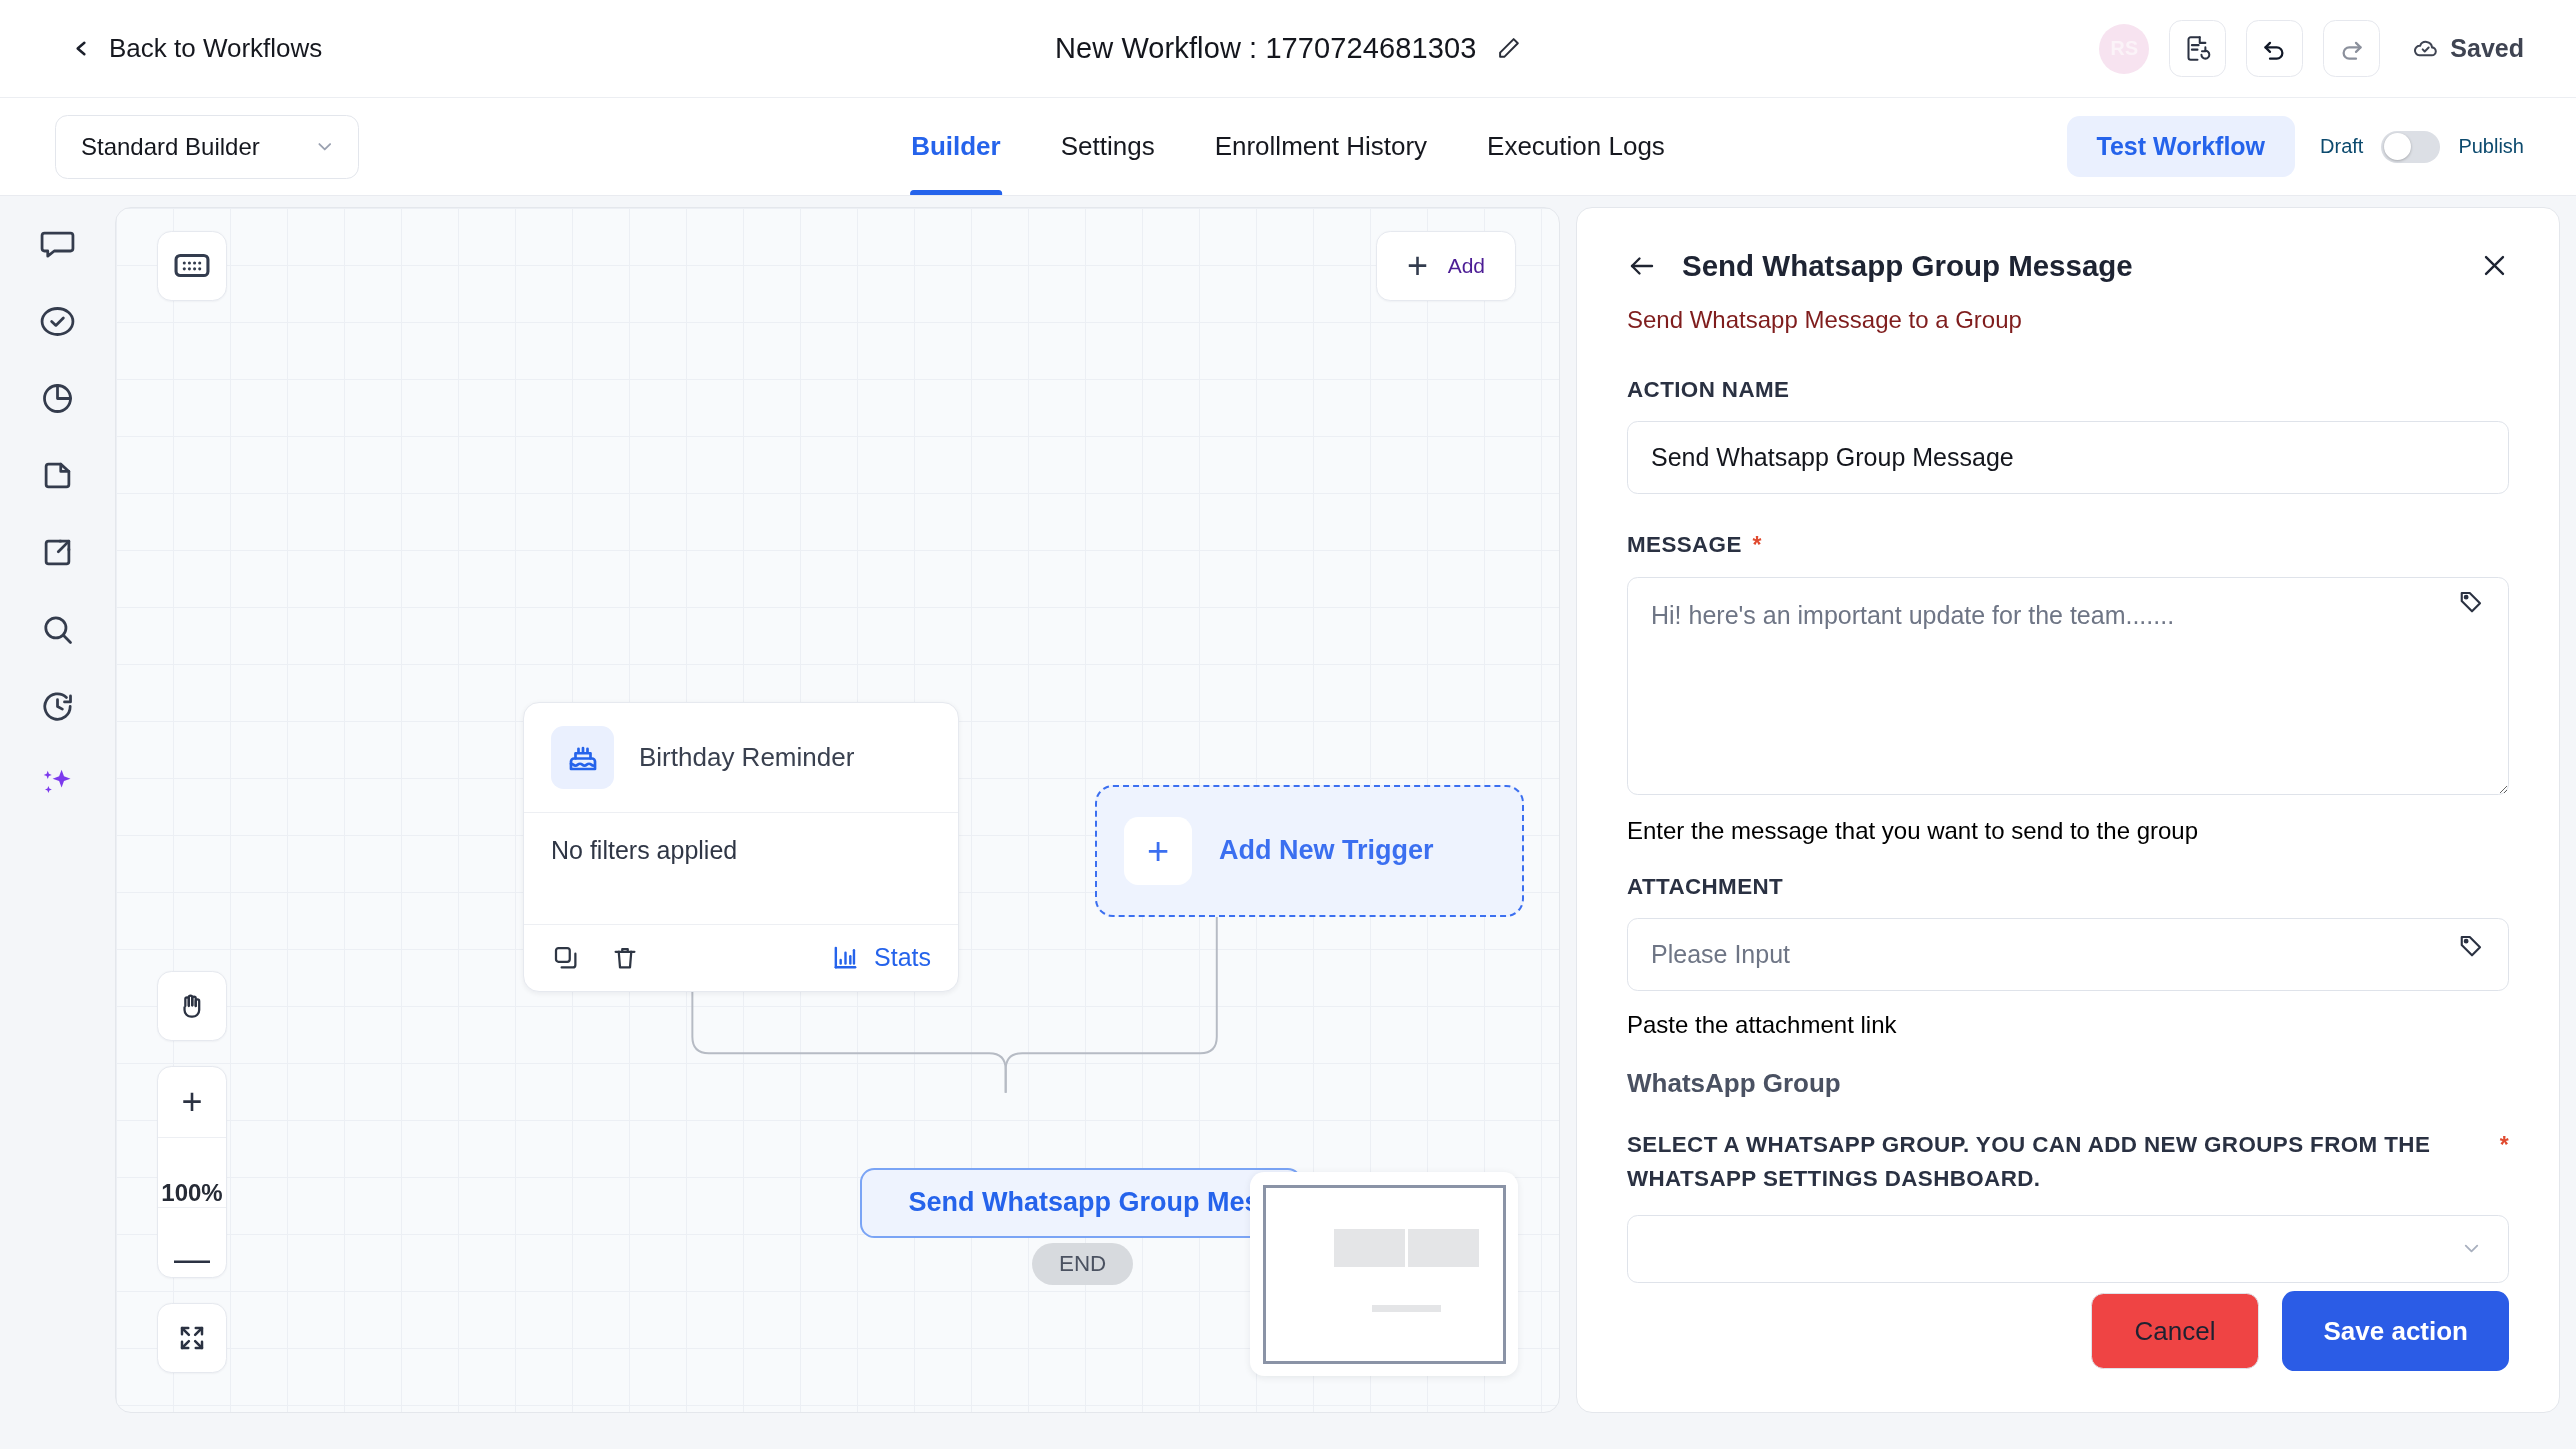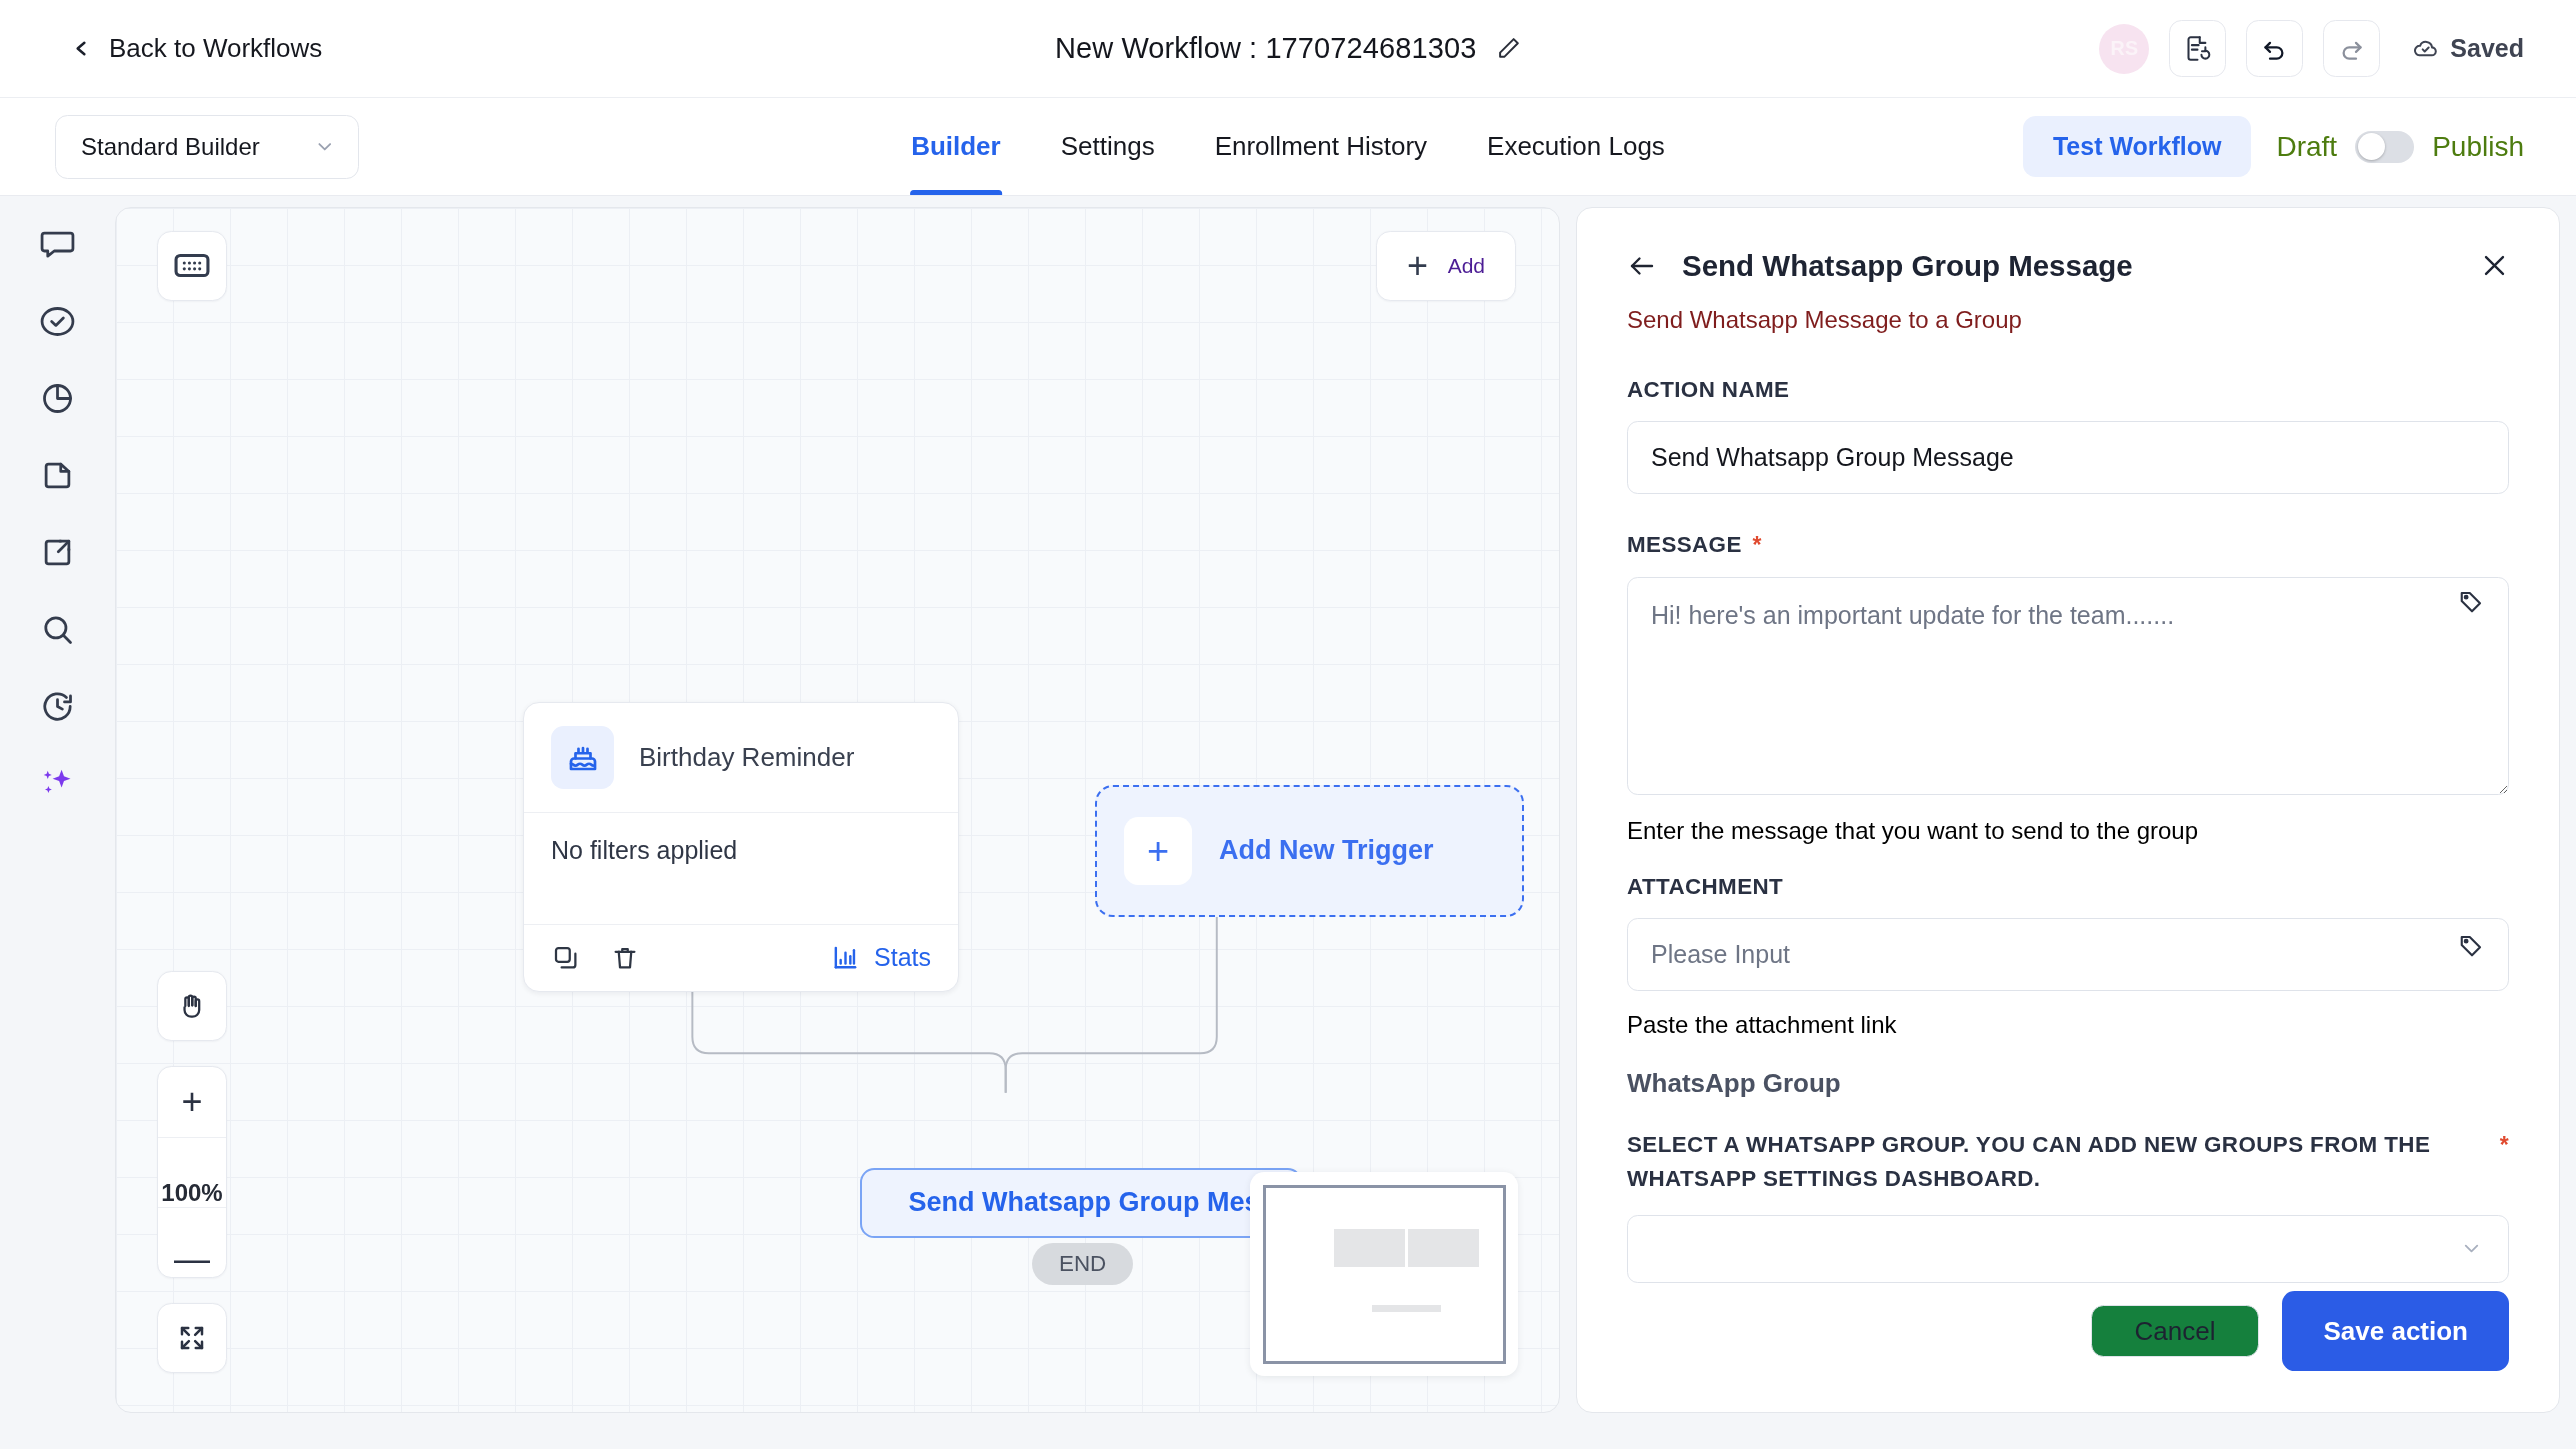--- a/index.html
+++ b/index.html
@@ -96,21 +96,21 @@
     display: flex; align-items: center; gap: 25px;
   }
   .test-workflow-btn {
     background: #eaf0fe; color: #2563eb;
     font-size: 25px; font-weight: 600;
     padding: 16px 30px; border-radius: 12.5px;
     border: none; cursor: pointer;
     font-family: "Liberation Sans", sans-serif;
   }
   .publish-group { display: flex; align-items: center; gap: 18px; }
-  .publish-label { font-size: 28px; color: #4d7c0f; }
+  .publish-label { font-size: 20px; color: #0c4a6e; }
   .toggle {
     width: 59px; height: 32px; border-radius: 16px;
     background: #dcdfe5; position: relative; cursor: pointer;
   }
   .toggle-knob {
     position: absolute; left: 2.7px; top: 2.7px;
     width: 27px; height: 27px; border-radius: 50%;
     background: #fff; box-shadow: 0 0.9px 2.7px rgba(0,0,0,.25);
   }
 
@@ -323,22 +323,22 @@
   .select-box .chev { width: 23px; height: 23px; color: #a9b0bf; }
 
   .gap-32 { height: 29px; }
   .gap-42 { height: 38px; }
 
   .panel-foot {
     padding: 0 50px 41px 50px;
     display: flex; justify-content: flex-end; align-items: center; gap: 23px;
   }
   .btn-cancel {
-    height: 52px; padding: 0 43px;
-    background: #15803d; border: 0.9px solid #dfe3ea; border-radius: 12.5px;
+    height: 76px; padding: 0 43px;
+    background: #ef4444; border: 0.9px solid #dfe3ea; border-radius: 12.5px;
     font-size: 26px; color: #1d2231; cursor: pointer;
     font-family: "Liberation Sans", sans-serif;
   }
   .btn-save {
     height: 80px; padding: 0 41px;
     background: #2b5ce6; border: none; border-radius: 12.5px;
     font-size: 26px; color: #fff; font-weight: 600; cursor: pointer;
     font-family: "Liberation Sans", sans-serif;
   }
 </style>

